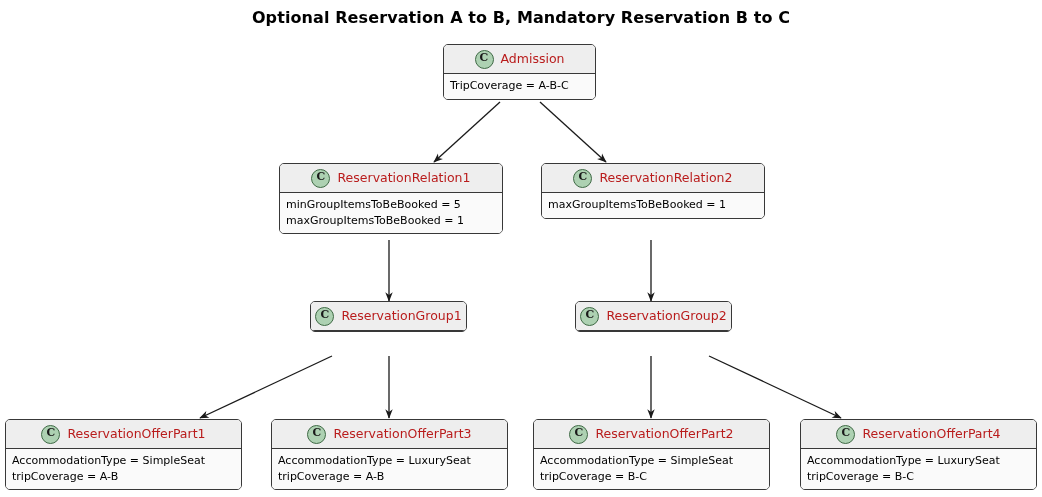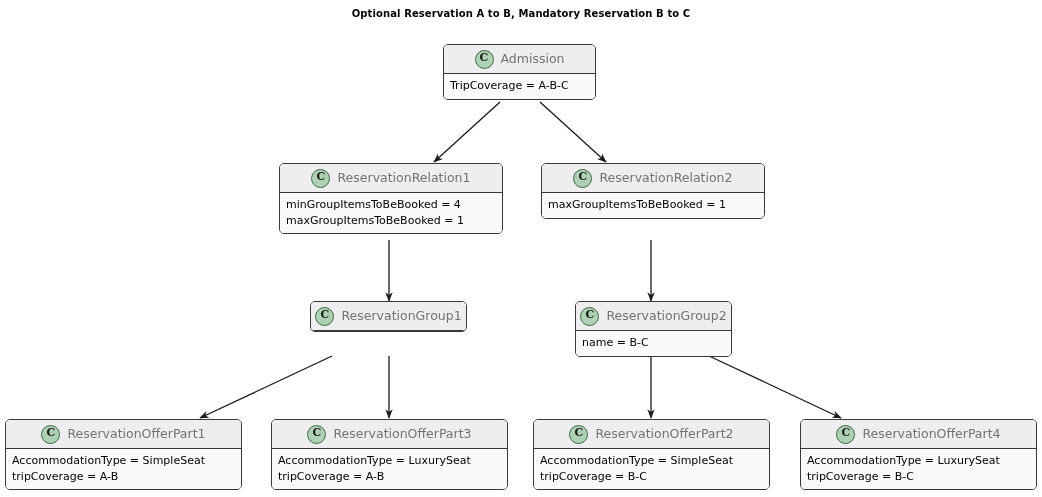--- a/index.html
+++ b/index.html
@@ -22,21 +22,21 @@
     width: 1042px;
     height: 497px;
     pointer-events: none;
   }
   .diagram-title {
     position: absolute;
     left: 0;
     top: 8px;
     width: 1042px;
     text-align: center;
-    font-size: 10px;
+    font-size: 16px;
     font-weight: bold;
     color: #000000;
     letter-spacing: 0.1px;
   }
   .uml-class {
     position: absolute;
     box-sizing: border-box;
     border: 1px solid #383838;
     border-radius: 5px;
     background: #FAFAFA;
@@ -65,21 +65,21 @@
     font-size: 11px;
     font-weight: bold;
     line-height: 14px;
     text-align: center;
     font-family: "DejaVu Serif", serif;
     margin-right: 7px;
     display: block;
   }
   .class-name {
     font-size: 12.5px;
-    color: #737373;
+    color: #b91c1c;
     line-height: 14px;
   }
   .uml-body {
     box-sizing: border-box;
     background: #FAFAFA;
     padding: 4px 6px 5px 6px;
   }
   .attr-row {
     font-size: 11px;
     color: #000000;
@@ -121,21 +121,21 @@
       <div class="attr-row">TripCoverage = A-B-C</div>
     </div>
   </div>
 
   <div class="uml-class" style="left:279px; top:163px; width:224px;">
     <div class="uml-header">
       <span class="c-icon">C</span>
       <span class="class-name">ReservationRelation1</span>
     </div>
     <div class="uml-body">
-      <div class="attr-row">minGroupItemsToBeBooked = 4</div>
+      <div class="attr-row">minGroupItemsToBeBooked = 5</div>
       <div class="attr-row">maxGroupItemsToBeBooked = 1</div>
     </div>
   </div>
 
   <div class="uml-class" style="left:541px; top:163px; width:224px;">
     <div class="uml-header">
       <span class="c-icon">C</span>
       <span class="class-name">ReservationRelation2</span>
     </div>
     <div class="uml-body">
@@ -147,23 +147,20 @@
     <div class="uml-header">
       <span class="c-icon">C</span>
       <span class="class-name">ReservationGroup1</span>
     </div>
   </div>
 
   <div class="uml-class" style="left:575px; top:301px; width:157px;">
     <div class="uml-header">
       <span class="c-icon">C</span>
       <span class="class-name">ReservationGroup2</span>
-    </div>
-    <div class="uml-body">
-      <div class="attr-row">name = B-C</div>
     </div>
   </div>
 
   <div class="uml-class" style="left:5px; top:419px; width:237px;">
     <div class="uml-header">
       <span class="c-icon">C</span>
       <span class="class-name">ReservationOfferPart1</span>
     </div>
     <div class="uml-body">
       <div class="attr-row">AccommodationType = SimpleSeat</div>

